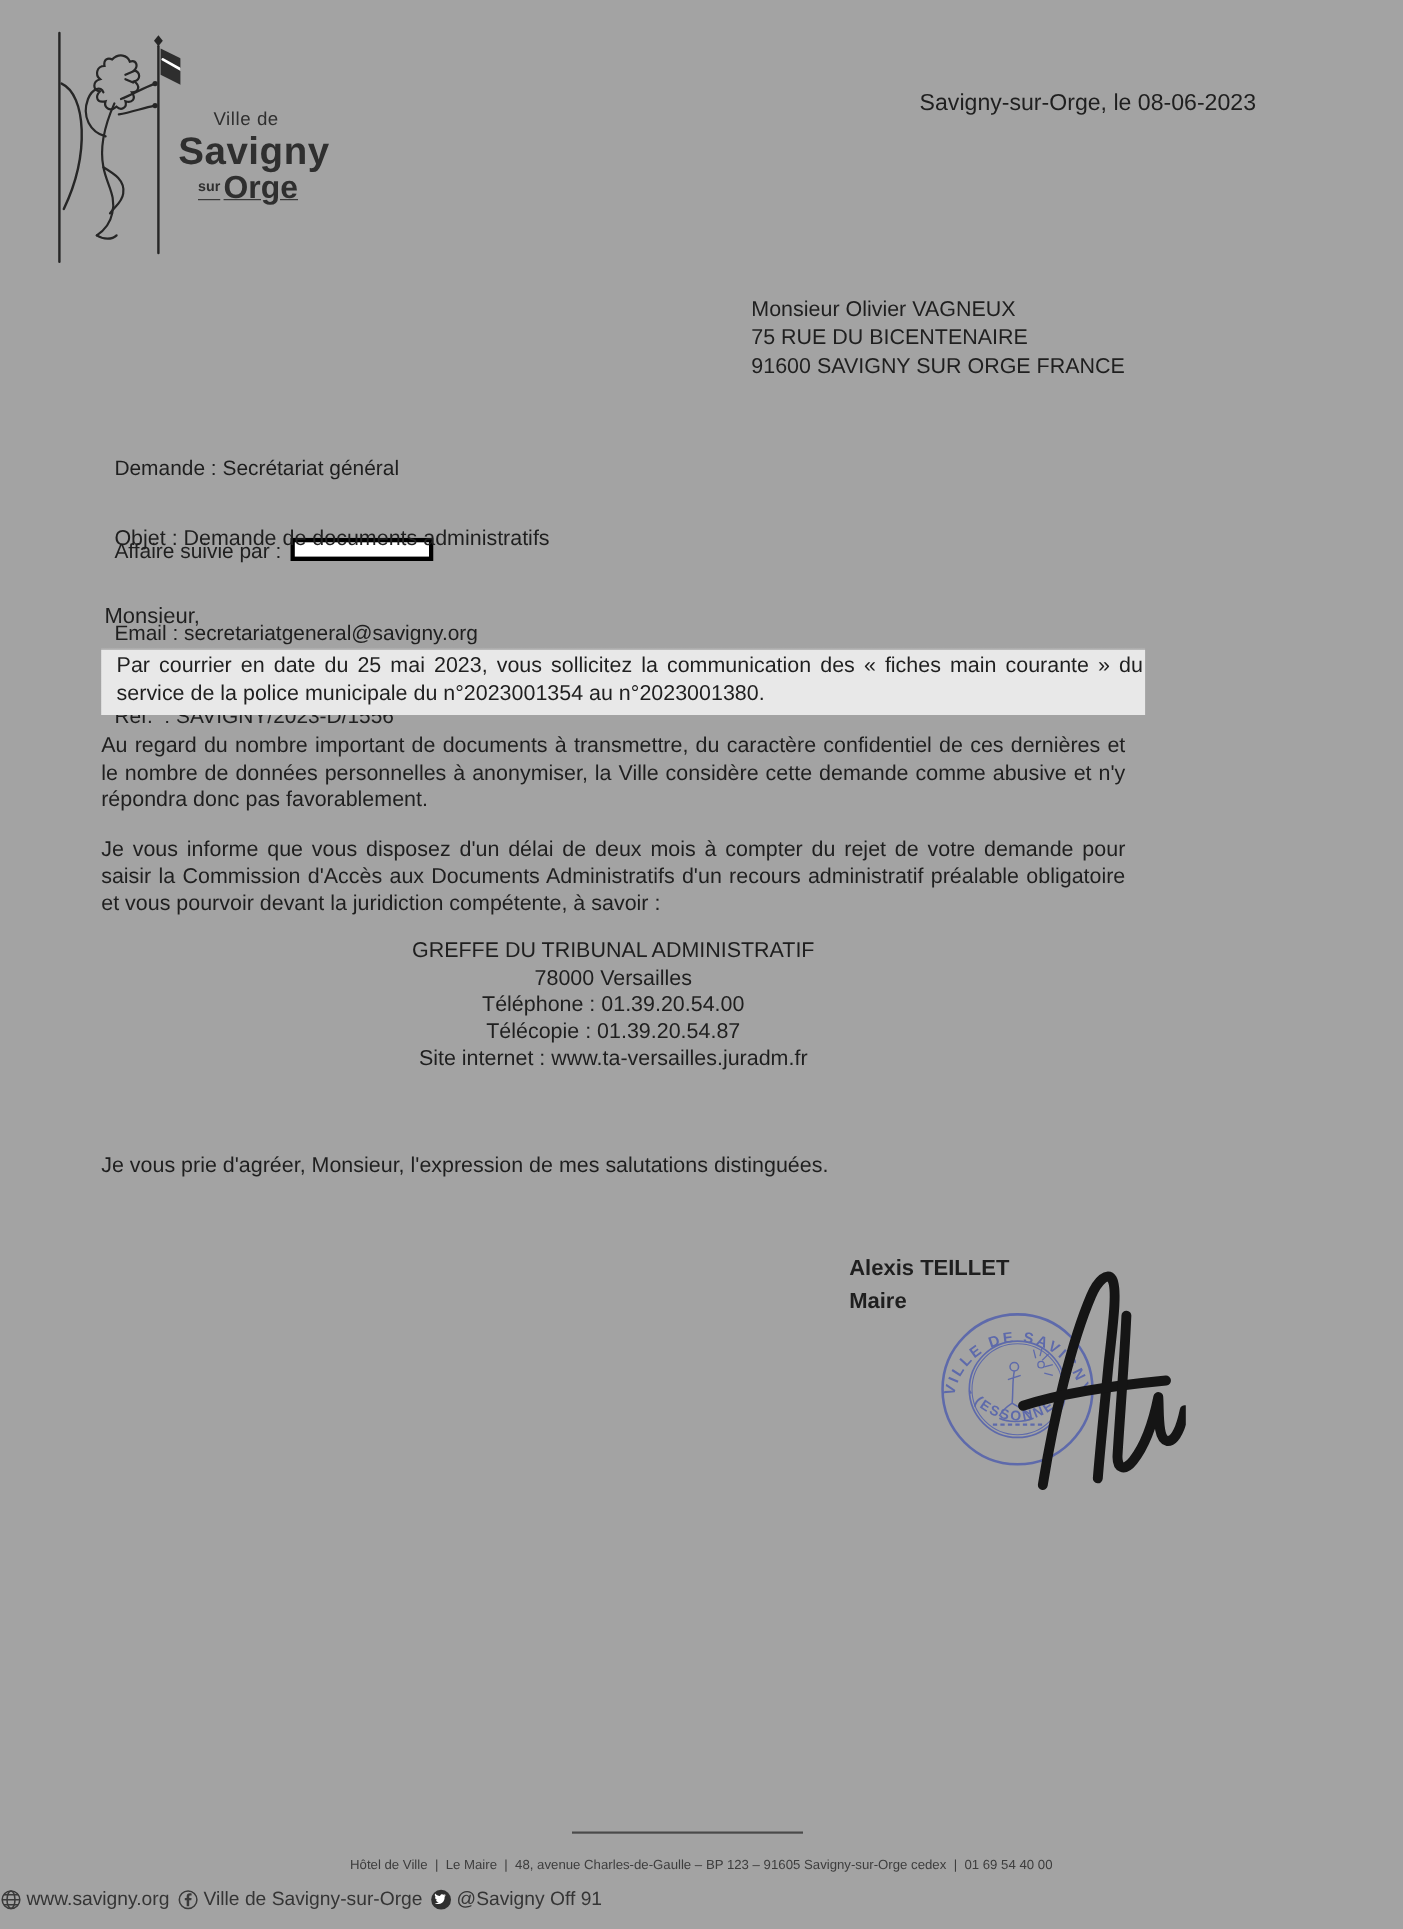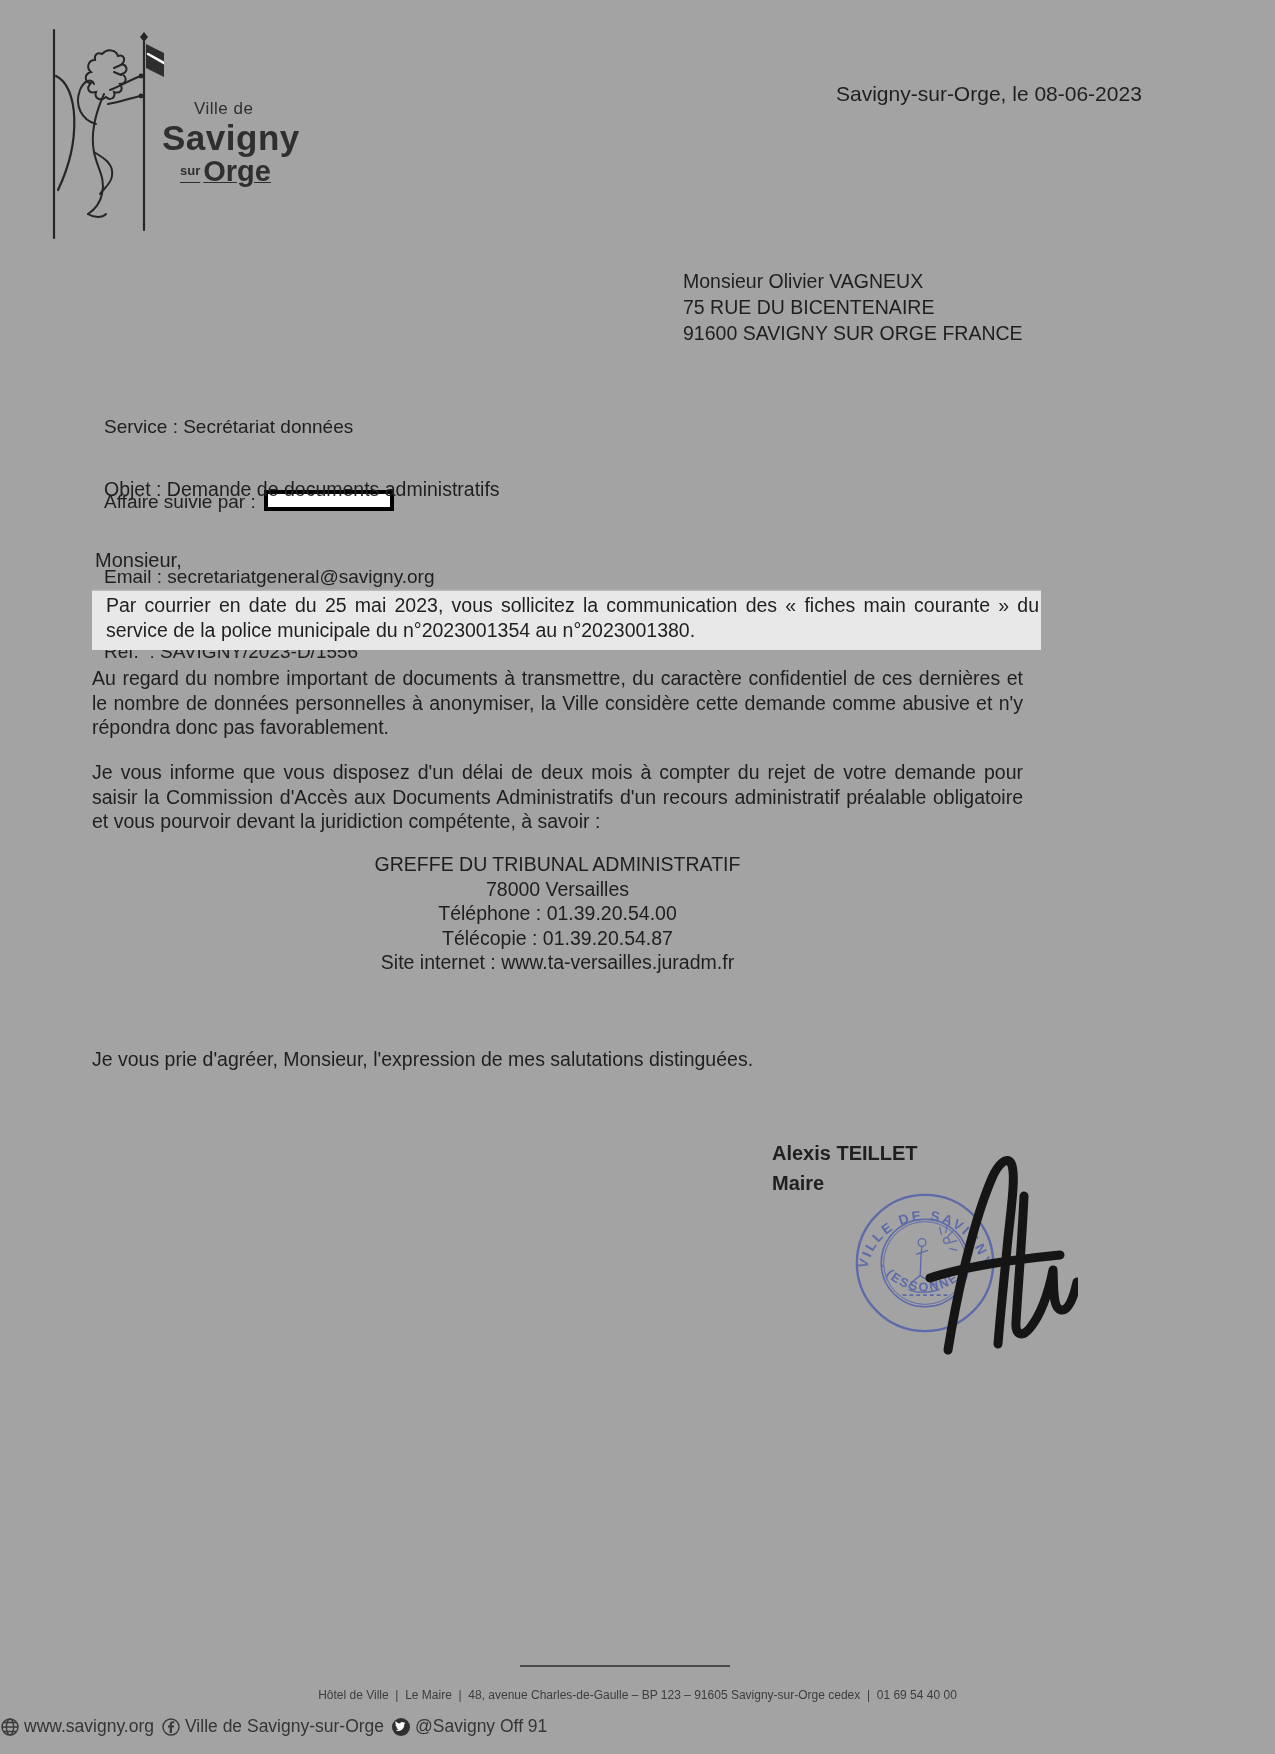--- a/index.html
+++ b/index.html
@@ -79,21 +79,21 @@
 
   <div class="dateline">Savigny-sur-Orge, le 08-06-2023</div>
 
   <div class="recipient">
     <div>Monsieur Olivier VAGNEUX</div>
     <div>75 RUE DU BICENTENAIRE</div>
     <div>91600 SAVIGNY SUR ORGE FRANCE</div>
   </div>
 
   <div class="meta">
-    <div class="row">Service : Secrétariat données</div>
+    <div class="row">Demande : Secrétariat général</div>
     <div class="row"><span>Affaire suivie par :</span><span class="redaction"></span></div>
     <div class="row">Email : secretariatgeneral@savigny.org</div>
     <div class="row">Réf.  : SAVIGNY/2023-D/1556</div>
   </div>
 
   <div class="subject">Objet : Demande de documents administratifs</div>
   <div class="salutation">Monsieur,</div>
 
   <div class="para para1">Par courrier en date du 25 mai 2023, vous sollicitez la communication des « fiches main courante » du service de la police municipale du n°2023001354 au n°2023001380.</div>
   <div class="para para2">Au regard du nombre important de documents à transmettre, du caractère confidentiel de ces dernières et le nombre de données personnelles à anonymiser, la Ville considère cette demande comme abusive et n'y répondra donc pas favorablement.</div>

